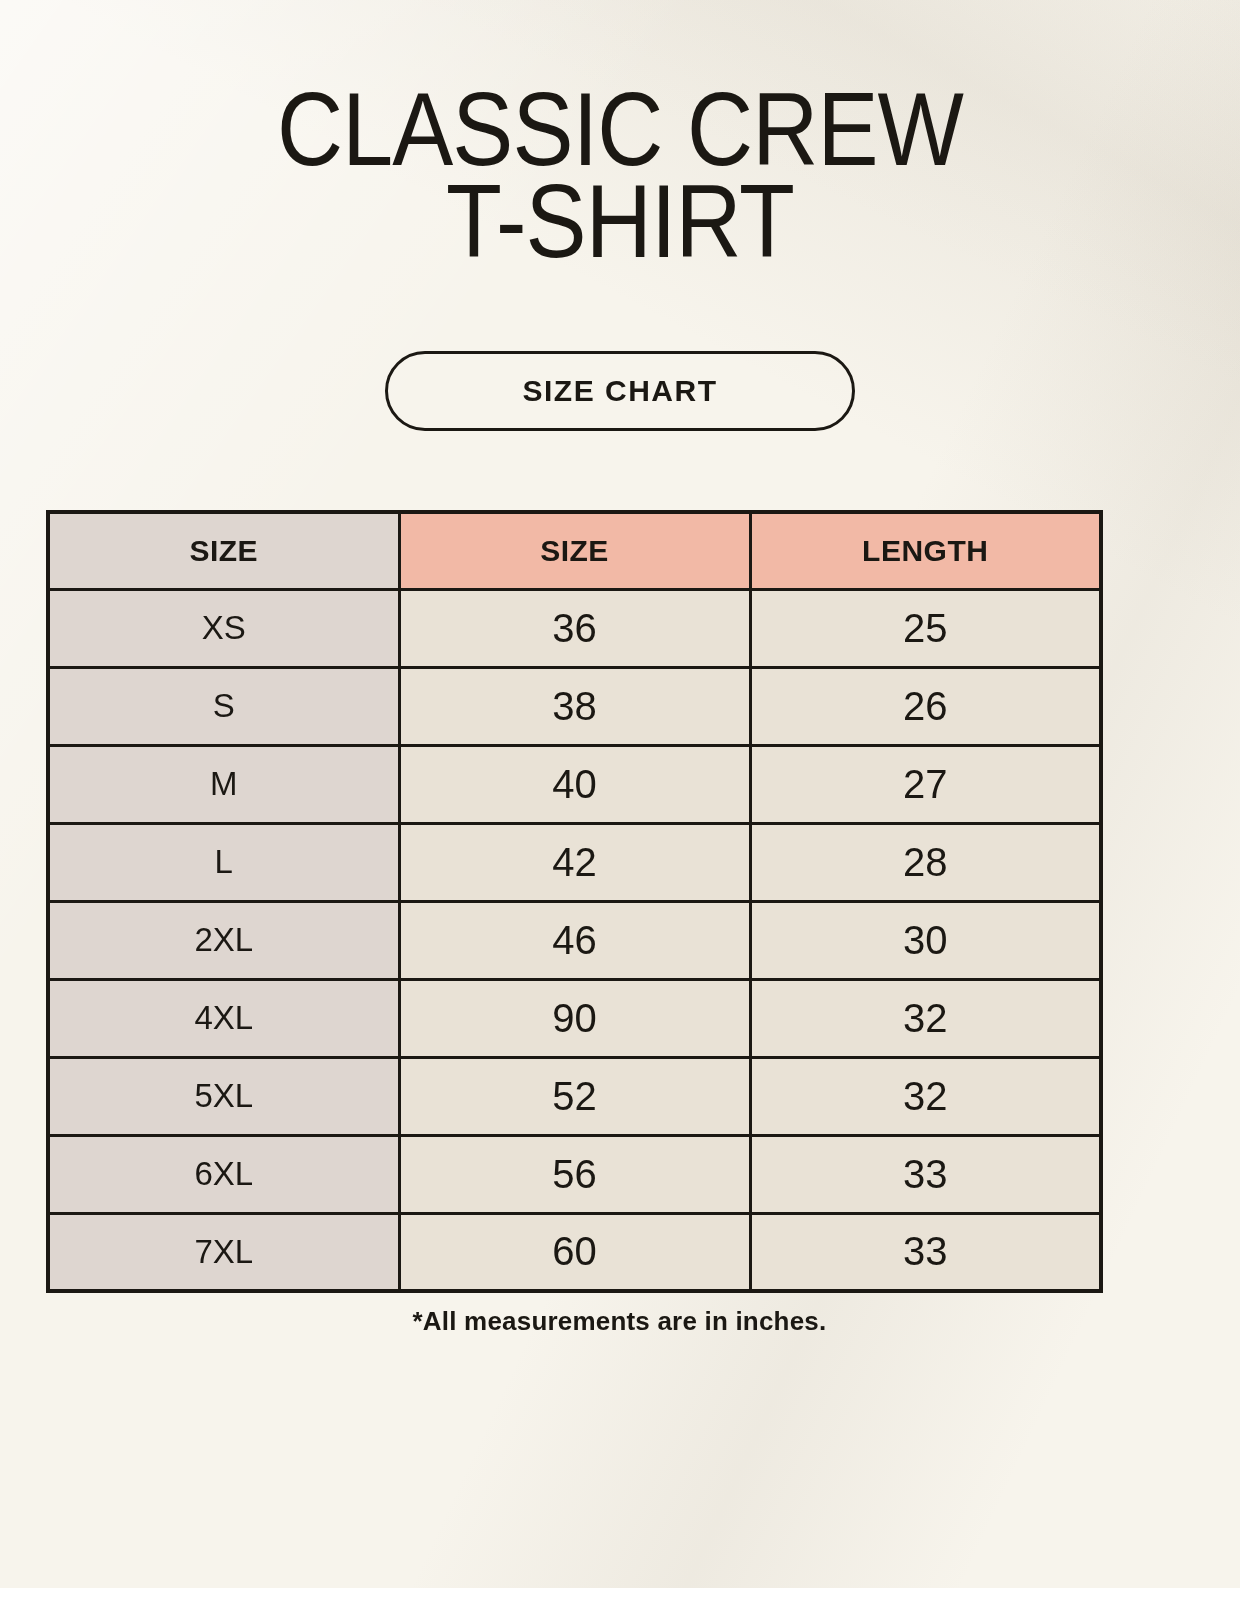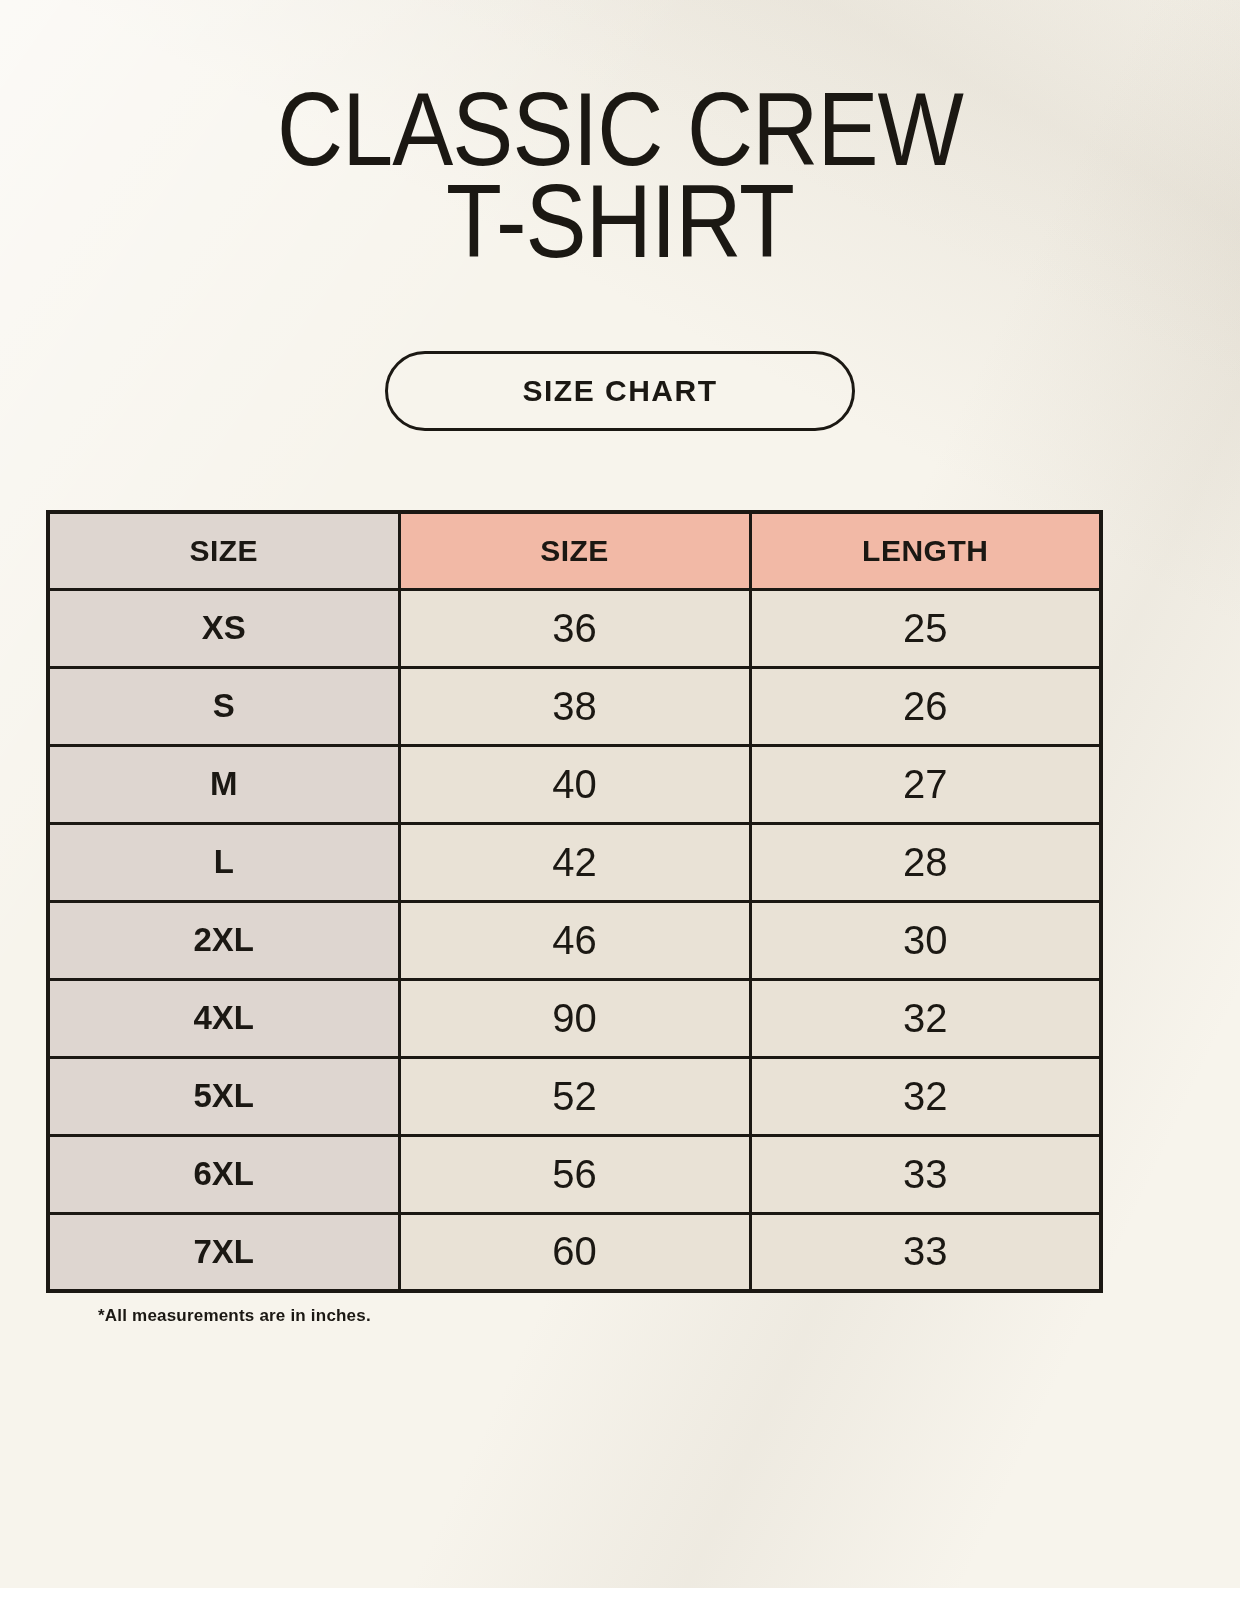--- a/index.html
+++ b/index.html
@@ -64,28 +64,28 @@
   table.size-table td{
     border:3px solid var(--border);
     text-align:center;
     vertical-align:middle;
     padding:0;
   }
   table.size-table thead tr{height:77px;}
   table.size-table tbody tr{height:78px;}
   th.col-size{background:var(--size-bg);font-size:30px;font-weight:700;letter-spacing:0.5px;}
   th.col-measure{background:var(--measure-bg);font-size:30px;font-weight:700;letter-spacing:0.5px;}
-  td.cell-size{background:var(--size-bg);font-size:33px;font-weight:700;}
+  td.cell-size{background:var(--size-bg);font-size:33px;font-weight:400;}
   td.cell-value{background:var(--value-bg);font-size:40px;font-weight:400;}
   .footnote{
     margin:13px 0 0 98px;
     width:1057px;
     padding-right:14px;
-    text-align:left;
-    font-size:17px;
+    text-align:center;
+    font-size:26px;
     font-weight:700;
     letter-spacing:0.2px;
   }
 </style>
 </head>
 <body>
 
 <div class="page">
 
   <header class="title-block">

